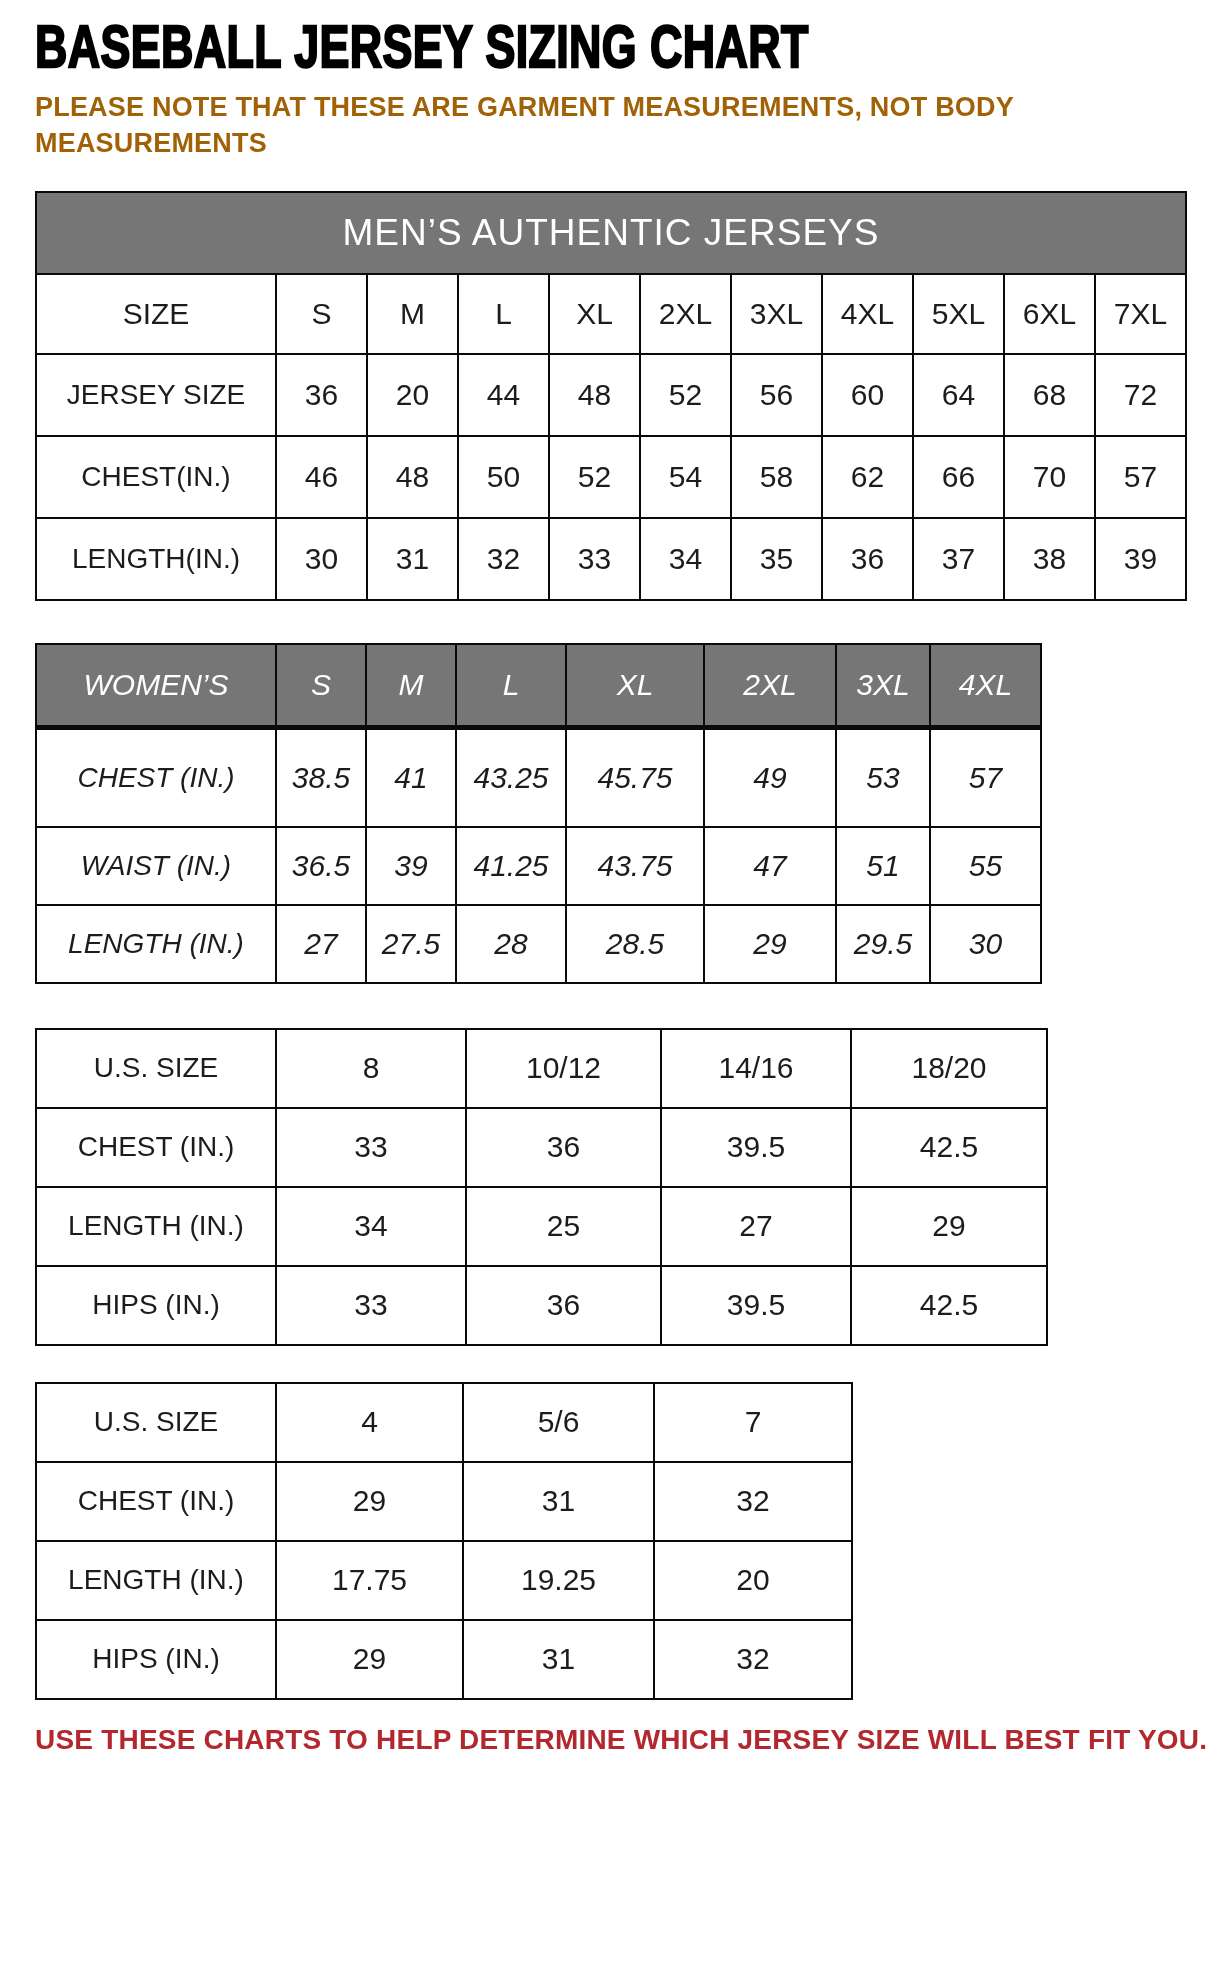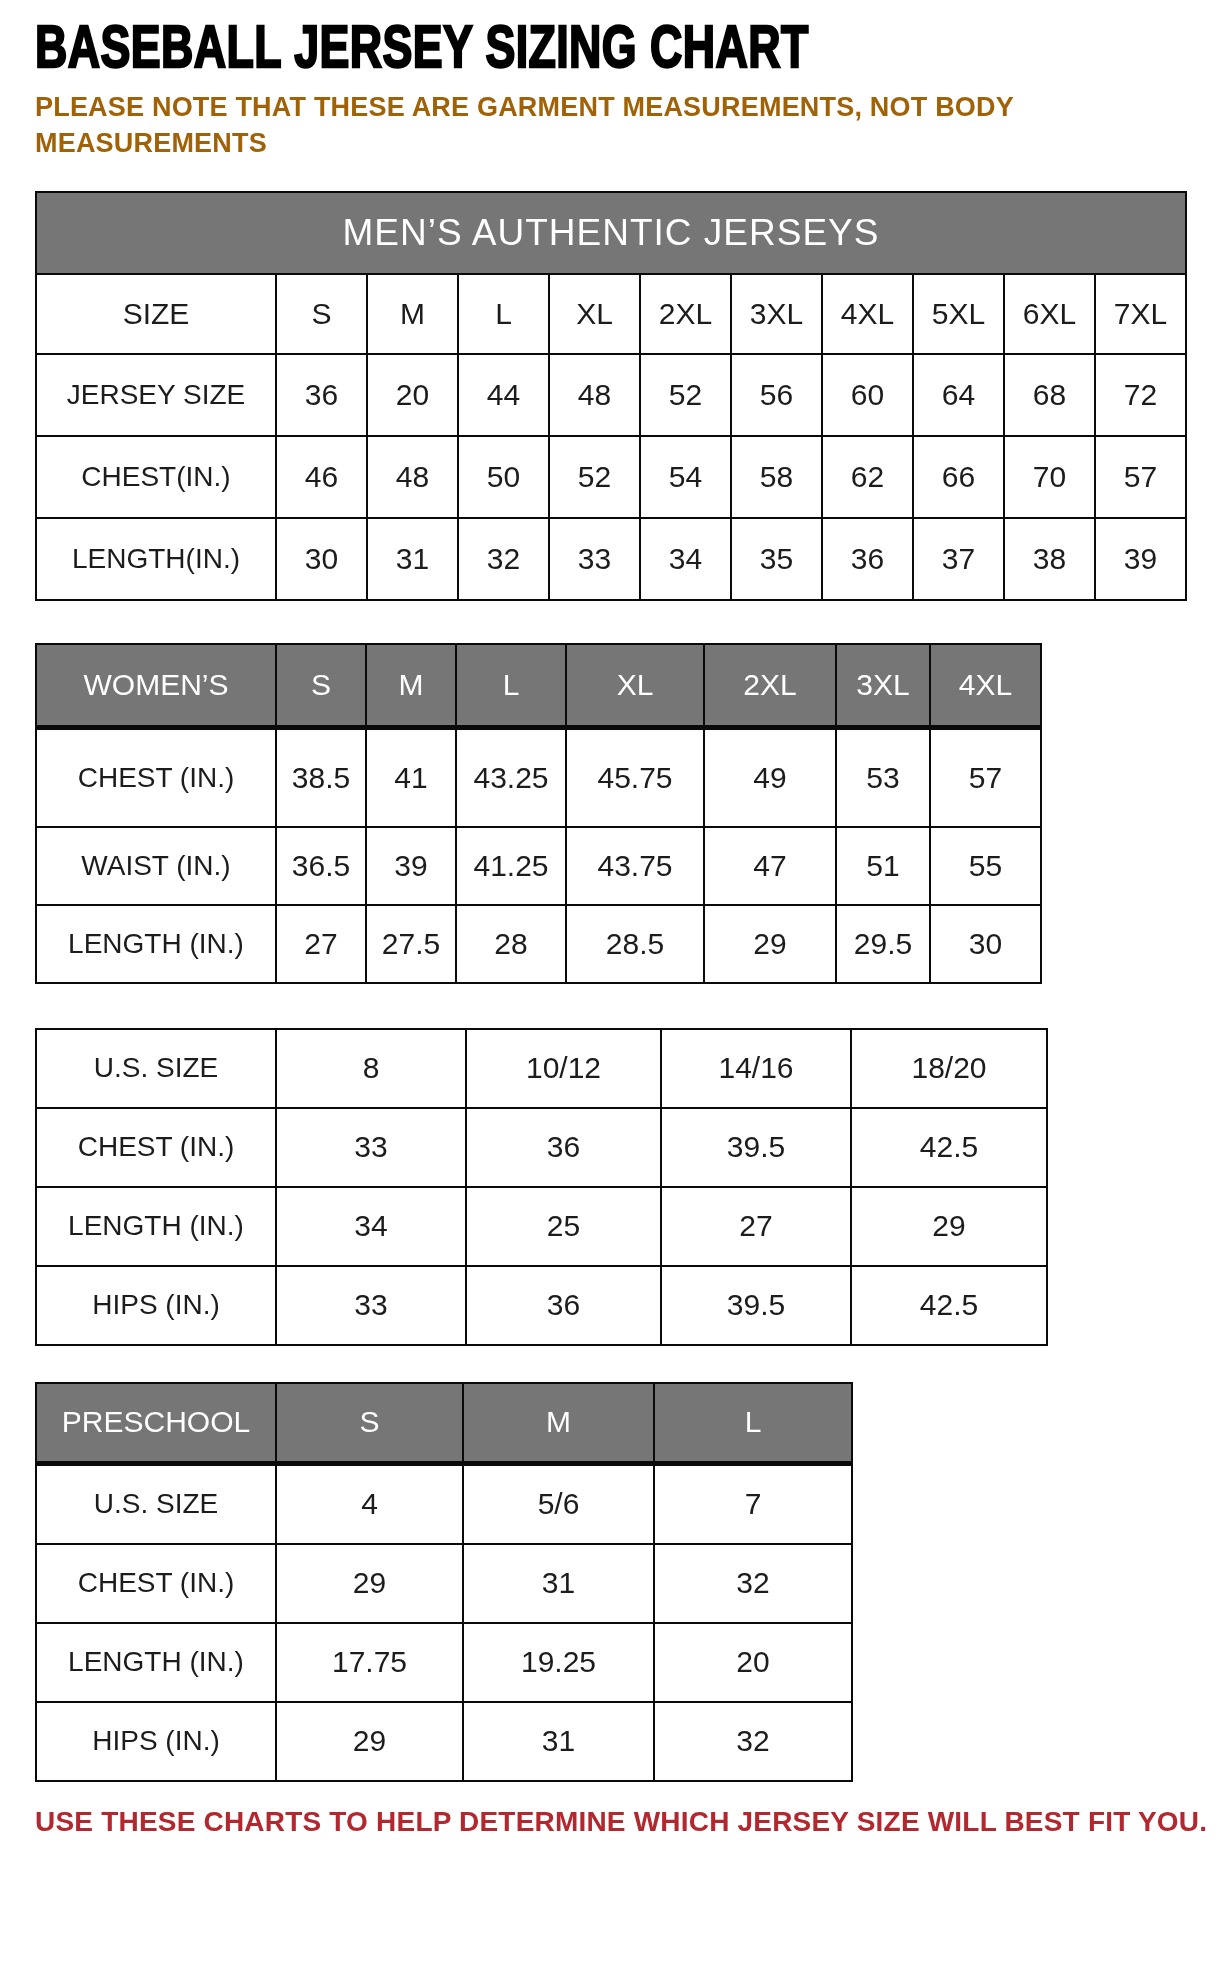--- a/index.html
+++ b/index.html
@@ -61,21 +61,21 @@
   .plain-header-cell{font-size:30px;}
   .row-label{
     font-size:28px;
     white-space:pre-line;
     line-height:1.15;
   }
   .data-cell{font-size:30px;}
   #table-mens{margin-bottom:42px;}
   #table-mens td{height:80px;}
   #table-mens tr.plain-header-row td{height:78px;}
-  #table-womens{margin-bottom:44px;}
+  #table-womens{margin-bottom:44px;font-style:italic;}
   #table-womens td{height:76px;}
   #table-womens tr:nth-child(1) td{height:80px;}
   #table-womens tr:nth-child(2) td{height:96px;}
   #table-boys{margin-bottom:36px;}
   #table-boys td{height:77px;}
   #table-preschool td{height:77px;}
   .footer-note{
     color:#b3272e;
     font-size:28px;
     font-weight:700;
@@ -261,26 +261,20 @@
   </table>
 
 <table id="table-preschool">
     <colgroup>
       <col style="width: 240px;">
       <col style="width: 187px;">
       <col style="width: 191px;">
       <col style="width: 198px;">
     </colgroup>
     <tbody>
-      <tr class="gray-header-row">
-        <td class="gray-header-cell label-col">PRESCHOOL</td>
-        <td class="gray-header-cell">S</td>
-        <td class="gray-header-cell">M</td>
-        <td class="gray-header-cell">L</td>
-      </tr>
       <tr>
         <td class="row-label label-col">U.S. SIZE</td>
         <td class="data-cell">4</td>
         <td class="data-cell">5/6</td>
         <td class="data-cell">7</td>
       </tr>
       <tr>
         <td class="row-label label-col">CHEST (IN.)</td>
         <td class="data-cell">29</td>
         <td class="data-cell">31</td>

